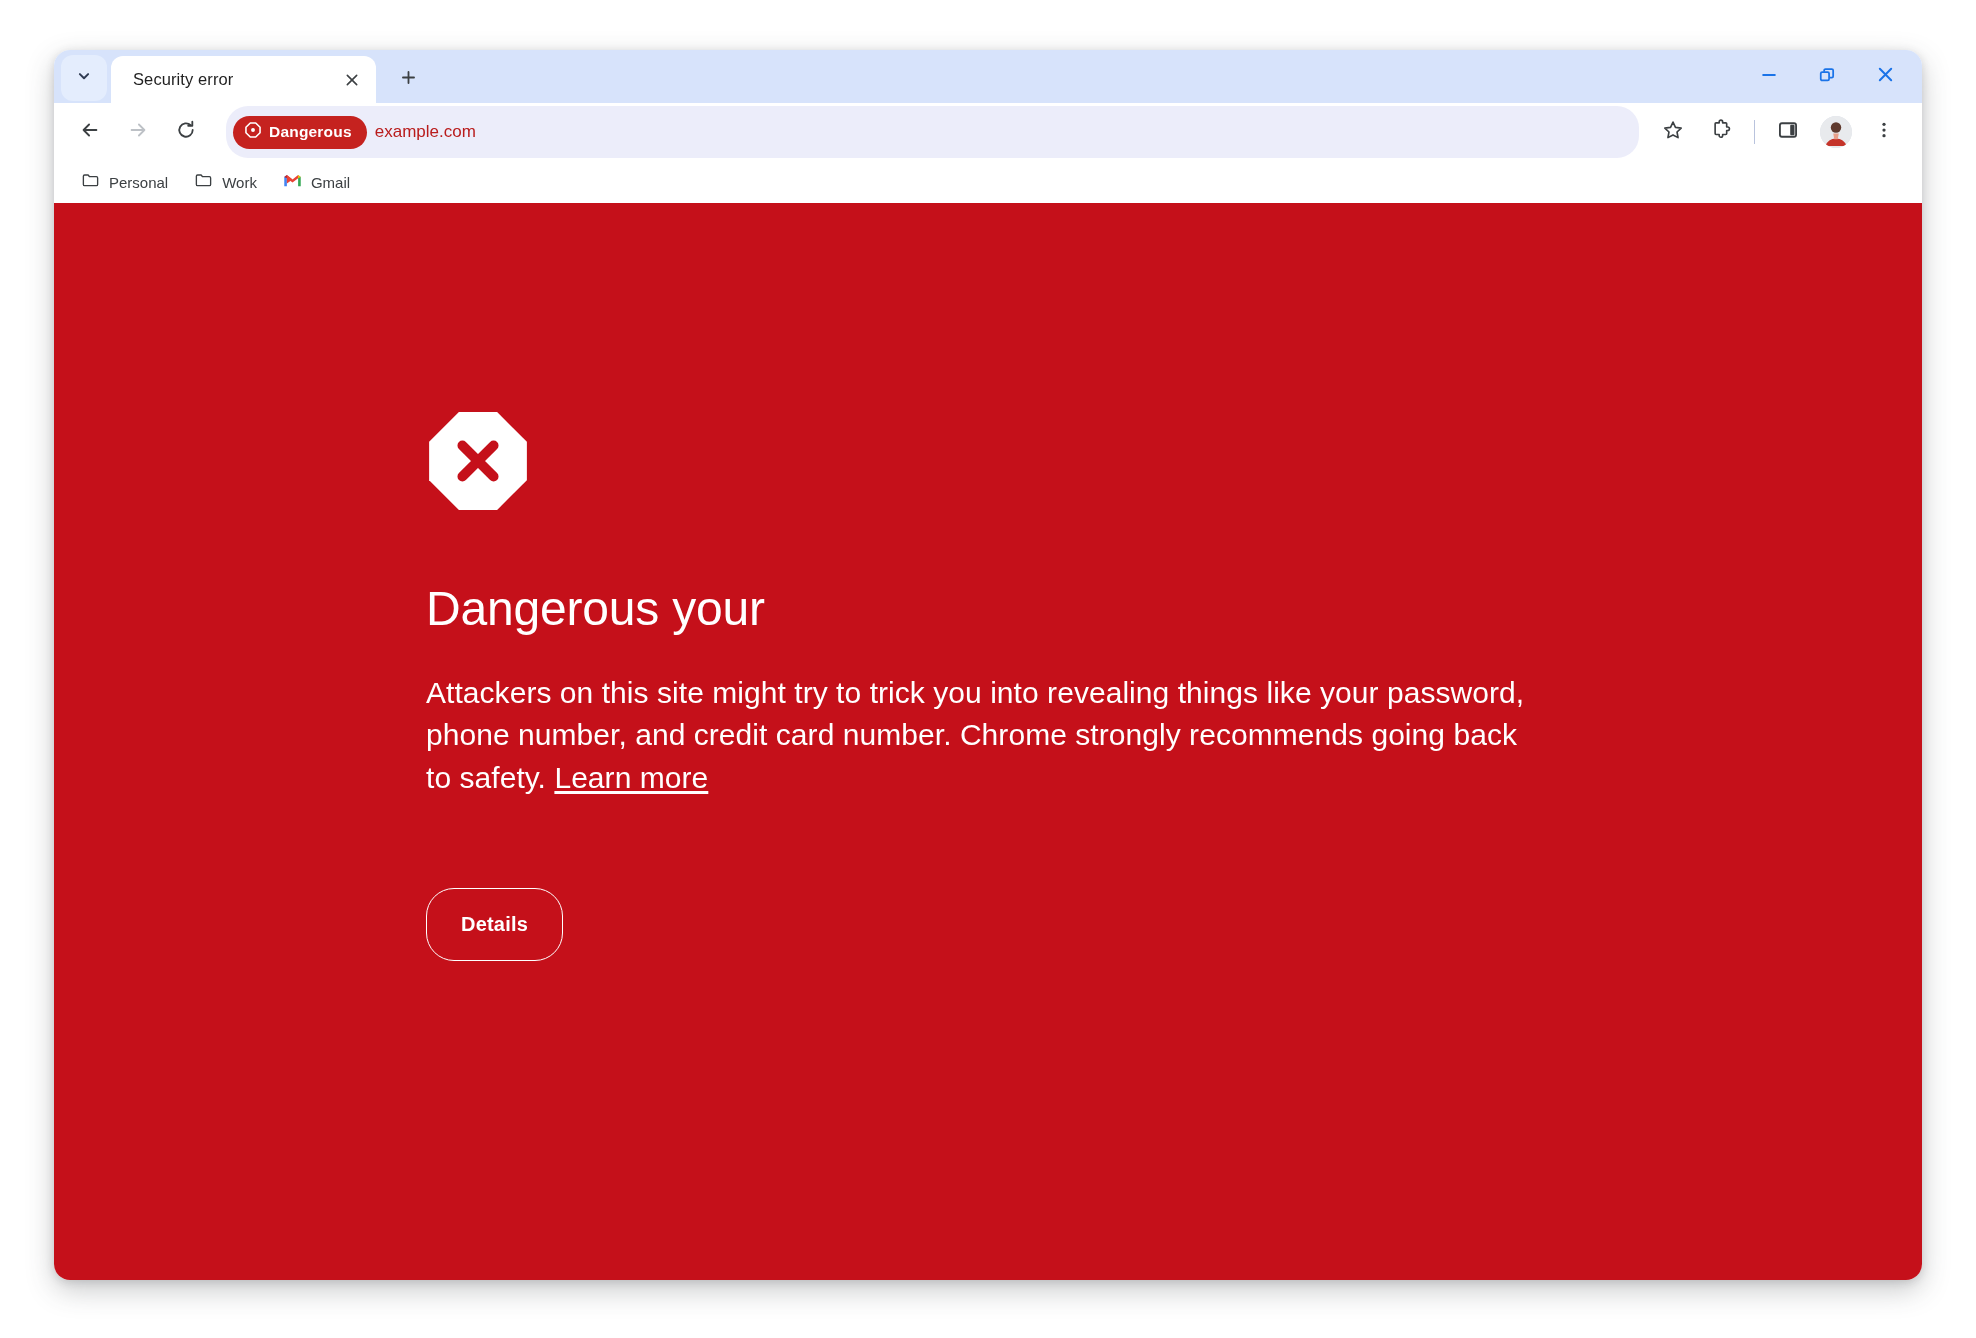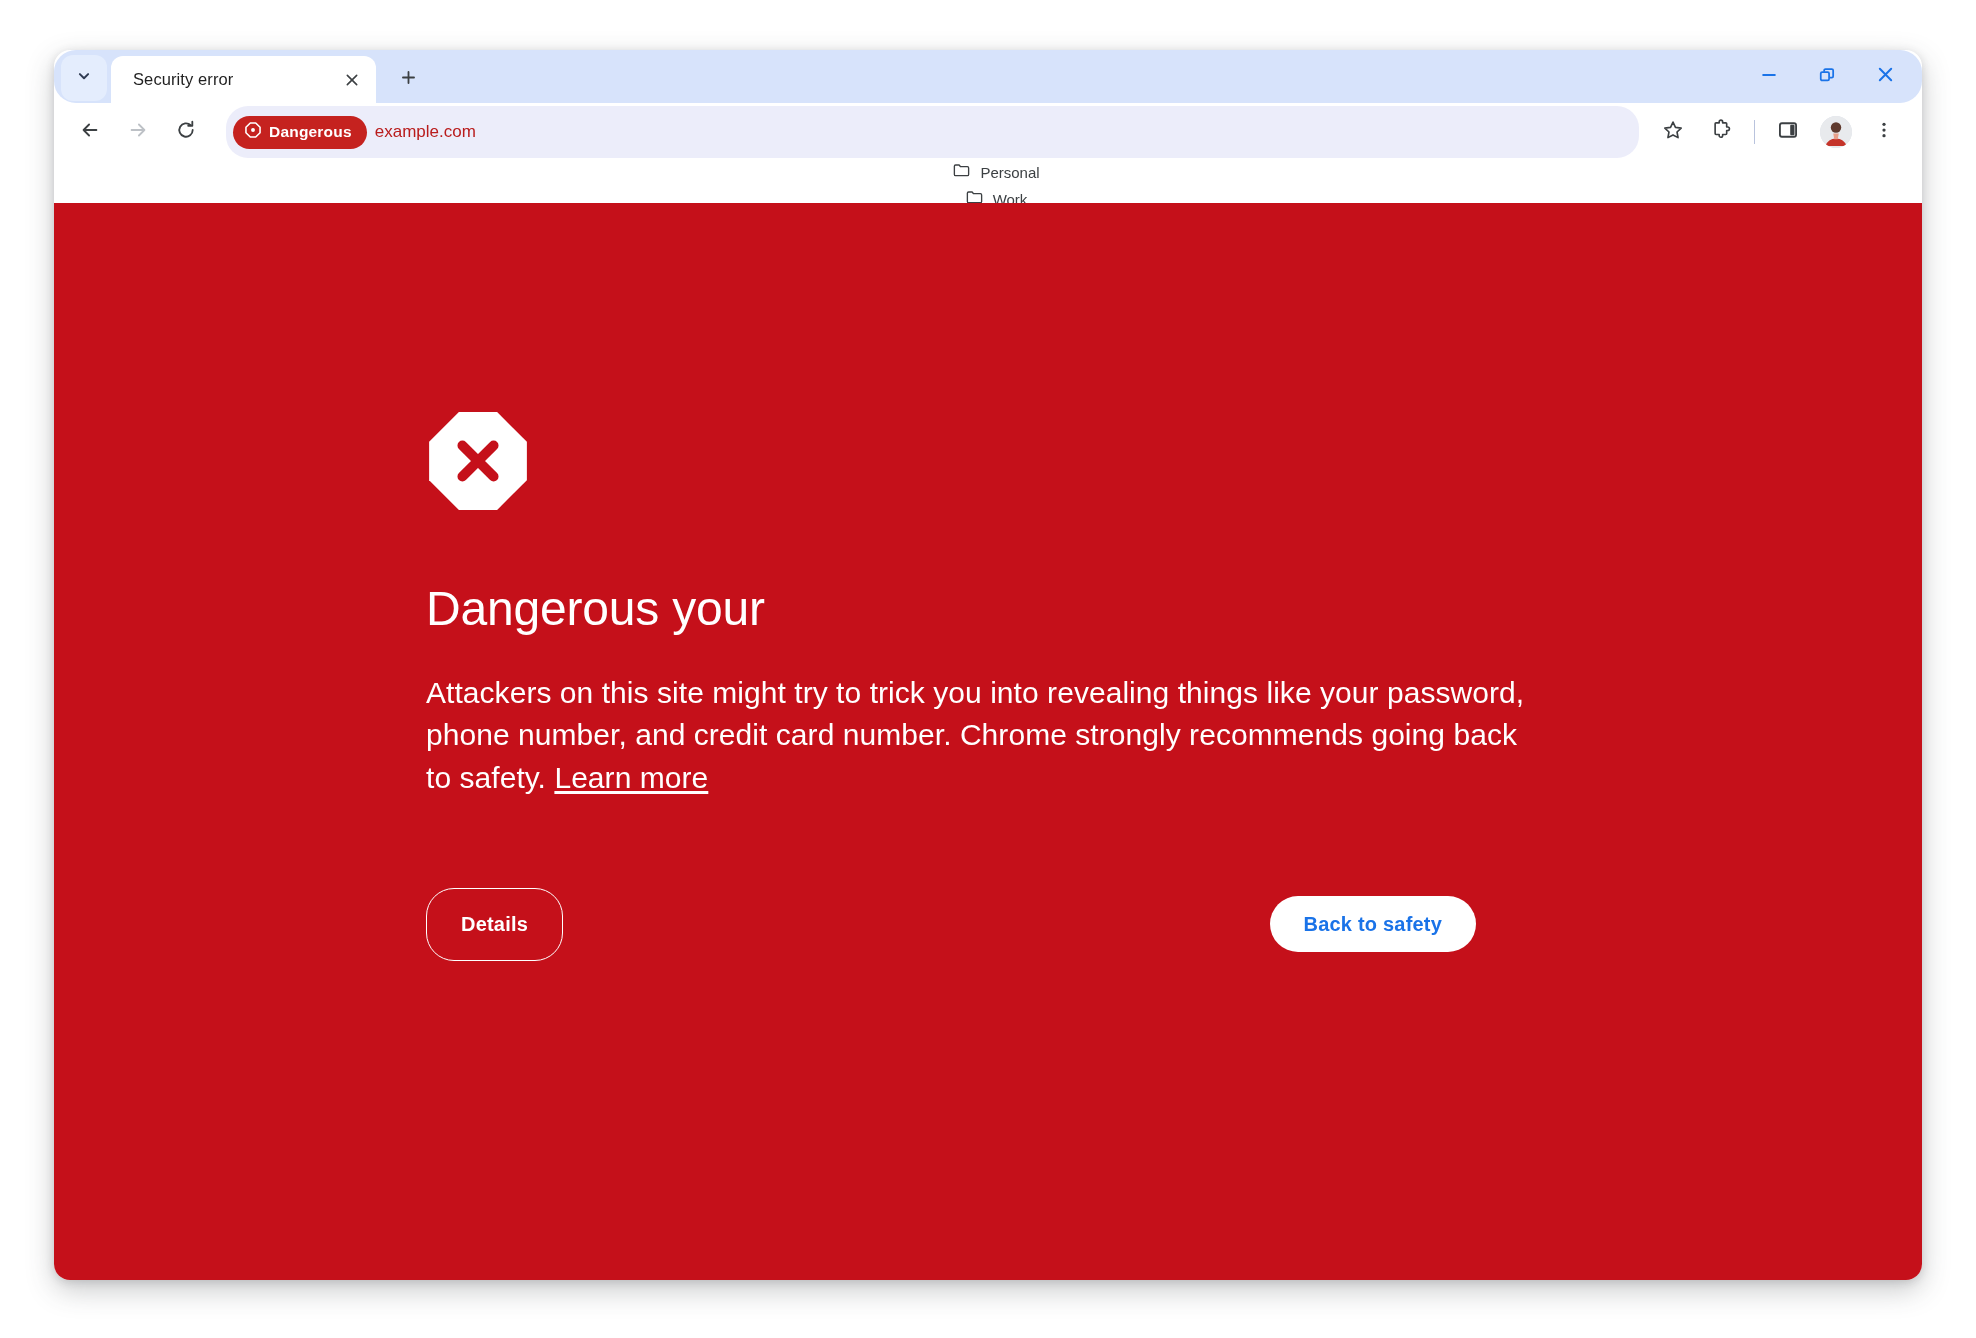--- a/index.html
+++ b/index.html
@@ -32,21 +32,20 @@
     overflow: hidden;
   }
 
   
   .tabstrip {
     position: relative;
     height: 53px;
     background: #d7e3fb;
     display: flex;
     align-items: flex-end;
-    border-radius: 22px;
   }
 
   .tab-search-btn {
     width: 46px;
     height: 46px;
     margin-left: 7px;
     margin-bottom: 2px;
     border-radius: 12px;
     background: #e4edfd;
     display: flex;
@@ -214,21 +213,20 @@
   }
 
   
   .bookmarks {
     height: 42px;
     background: #ffffff;
     display: flex;
     align-items: center;
     padding-left: 16px;
     gap: 4px;
-    flex-direction: column;
   }
 
   .bookmark {
     display: flex;
     align-items: center;
     gap: 9px;
     height: 32px;
     padding: 0 11px;
     border-radius: 8px;
     cursor: pointer;
@@ -515,20 +513,19 @@
             <path d="M35 35 L65 65 M65 35 L35 65" fill="none" stroke="#c5101a" stroke-width="9.5" stroke-linecap="round"></path>
           </svg>
         </span>
 
         <h1 class="headline">Dangerous your</h1>
 
         <p class="body-text"><span>Attackers on this site might try to trick you into revealing things like your password, phone number, and credit card number. Chrome strongly recommends going back to safety. </span><a class="learn-more" href="#">Learn more</a></p>
 
         <div class="btn-row">
           <button class="btn-details">Details</button>
-          <button class="btn-safety">Back to safety</button>
         </div>
 
       </div>
     </div>
 
   </div>
 </div>
 
 </body></html>

